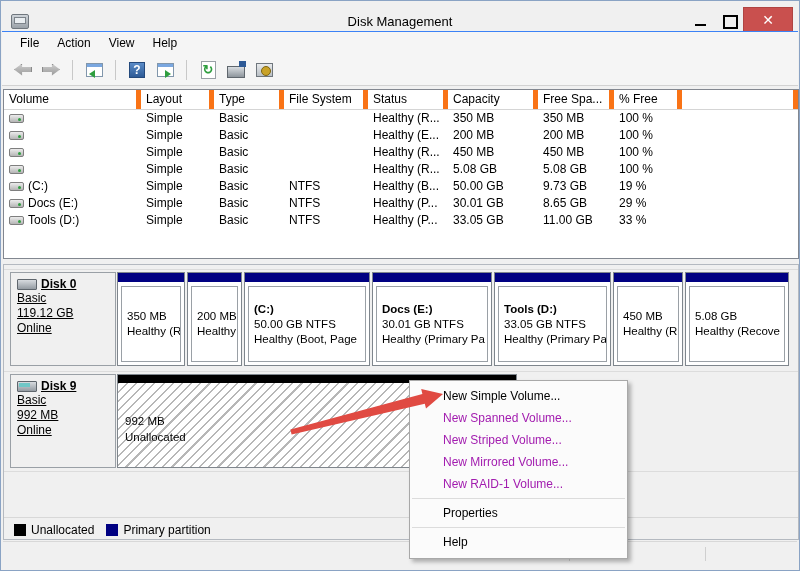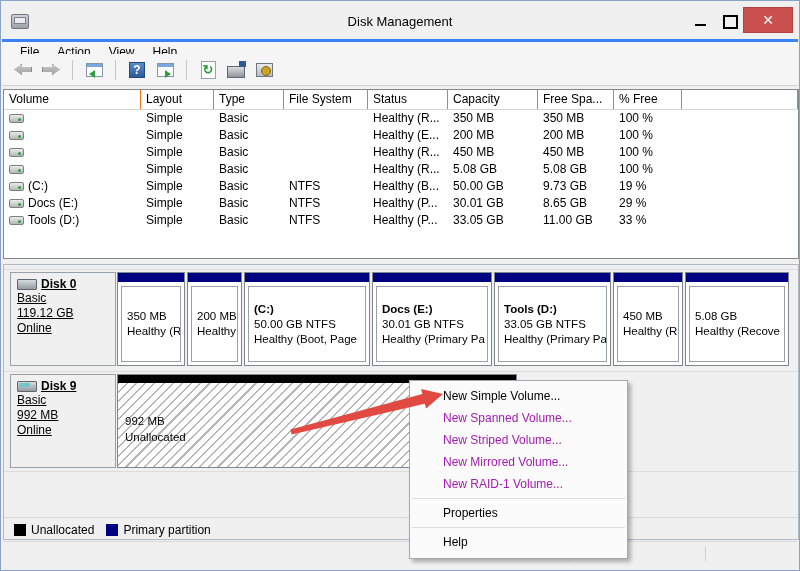--- a/index.html
+++ b/index.html
@@ -12,21 +12,21 @@
   .app-icon { position:absolute; left:10px; top:7px; width:18px; height:15px; background:linear-gradient(#cfd4d9,#9aa1a8); border:1px solid #6f767d; border-radius:2px; }
   .app-icon::after { content:""; position:absolute; left:2px; top:2px; right:2px; height:5px; background:#e9edf0; border:1px solid #7c838a; }
   .title-text { position:absolute; left:0; right:0; top:7px; text-align:center; font-size:13px; }
   .win-btns { position:absolute; right:6px; top:0; height:28px; display:flex; align-items:flex-start; }
   .btn-min,.btn-max { width:28px; height:26px; position:relative; }
   .btn-min::after { content:""; position:absolute; left:8px; top:17px; width:11px; height:2px; background:#000; }
   .btn-max::after { content:""; position:absolute; left:8px; top:8px; width:11px; height:10px; border:2px solid #000; }
   .btn-close { width:50px; height:26px; background:#c9504e; color:#fff; display:flex; align-items:center; justify-content:center; font-size:14px; border:1px solid #b04442; }
 
   
-  .menubar { position:absolute; left:1px; right:1px; top:38px; height:23px; background:#f5f5f5; border-top:3px solid #3b82f6; display:flex; align-items:center; padding-left:9px; }
+  .menubar { position:absolute; left:1px; right:1px; top:30px; height:23px; background:#f5f5f5; border-top:1px solid #3b82f6; display:flex; align-items:center; padding-left:9px; }
   .menubar .mitem { padding:3px 9px; }
 
   
   .toolbar { position:absolute; left:1px; right:1px; top:53px; height:32px; background:#f5f5f5; border-bottom:1px solid #d2d2d2; display:flex; align-items:center; padding-left:10px; gap:6px; }
   .tsep { width:1px; height:20px; background:#c8c8c8; margin:0 4px; }
   .tb { width:22px; height:20px; position:relative; display:flex; align-items:center; justify-content:center; }
   .arrow-shape { width:18px; height:12px; background:linear-gradient(#c9c9c9,#9d9d9d); border:1px solid #8a8a8a; }
   .arrow-left  { clip-path:polygon(0 50%, 45% 0, 45% 30%, 100% 30%, 100% 70%, 45% 70%, 45% 100%); }
   .arrow-right { clip-path:polygon(100% 50%, 55% 0, 55% 30%, 0 30%, 0 70%, 55% 70%, 55% 100%); }
   .win-glyph { width:17px; height:14px; background:#fff; border:1px solid #8196ab; position:relative; }
@@ -38,21 +38,21 @@
   .refresh-glyph { width:15px; height:18px; background:#fff; border:1px solid #9aa0a6; color:#2f9e3f; font-weight:bold; font-size:13px; display:flex; align-items:center; justify-content:center; }
   .drive-glyph { width:18px; height:12px; background:linear-gradient(#d9dde1,#8e959c); border:1px solid #5f666d; position:relative; margin-top:4px; }
   .drive-glyph::after { content:""; position:absolute; right:-2px; top:-6px; width:7px; height:6px; background:#2d5a96; }
   .gear-glyph { width:17px; height:14px; background:linear-gradient(#e8eaec,#b9bfc5); border:1px solid #6f767d; position:relative; }
   .gear-glyph::after { content:""; position:absolute; right:1px; bottom:0; width:8px; height:8px; border-radius:50%; background:#c9a227; border:1px solid #7c6413; }
 
   
   .listview { position:absolute; left:2px; top:88px; width:796px; height:170px; background:#fff; border:1px solid #828790; }
   .lv-grid { display:grid; grid-template-columns:137px 73px 70px 84px 80px 90px 76px 68px 1fr; }
   .lv-head { height:20px; border-bottom:1px solid #d5d5d5; }
-  .lv-head > div { padding:2px 5px; border-right:1px solid #f97316; white-space:nowrap; overflow:hidden; }
+  .lv-head > div { padding:2px 5px; border-right:5px solid #f97316; white-space:nowrap; overflow:hidden; }
   .lv-row { height:17px; align-items:center; }
   .lv-row > div { padding:0 5px; white-space:nowrap; overflow:hidden; line-height:17px; }
   .vol-cell { display:flex; align-items:center; gap:4px; }
   .vol-icon { flex:0 0 15px; width:15px; height:9px; background:linear-gradient(#ececec,#b5b5b5); border:1px solid #7e7e7e; border-radius:2px; position:relative; }
   .vol-icon::after { content:""; position:absolute; right:2px; top:2.5px; width:3px; height:3px; background:#2f9e3f; border-radius:50%; }
 
   
   .graphpane { position:absolute; left:2px; top:263px; width:796px; height:276px; background:#f0f0f0; border:1px solid #b4b9c0; }
   .row-sep { position:absolute; left:0; width:100%; height:1px; background:#dcdcdc; }
   .diskinfo { position:absolute; left:6px; width:106px; height:94px; background:#f0f0f0; border:1px solid #9aa0a6; padding:4px 6px;text-decoration:underline; }

